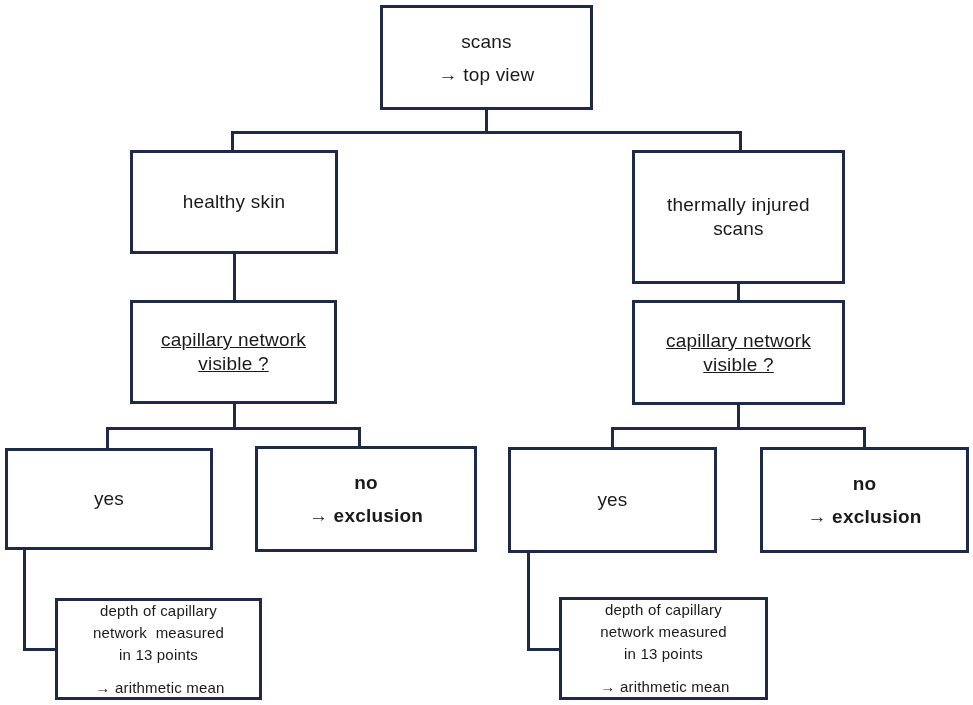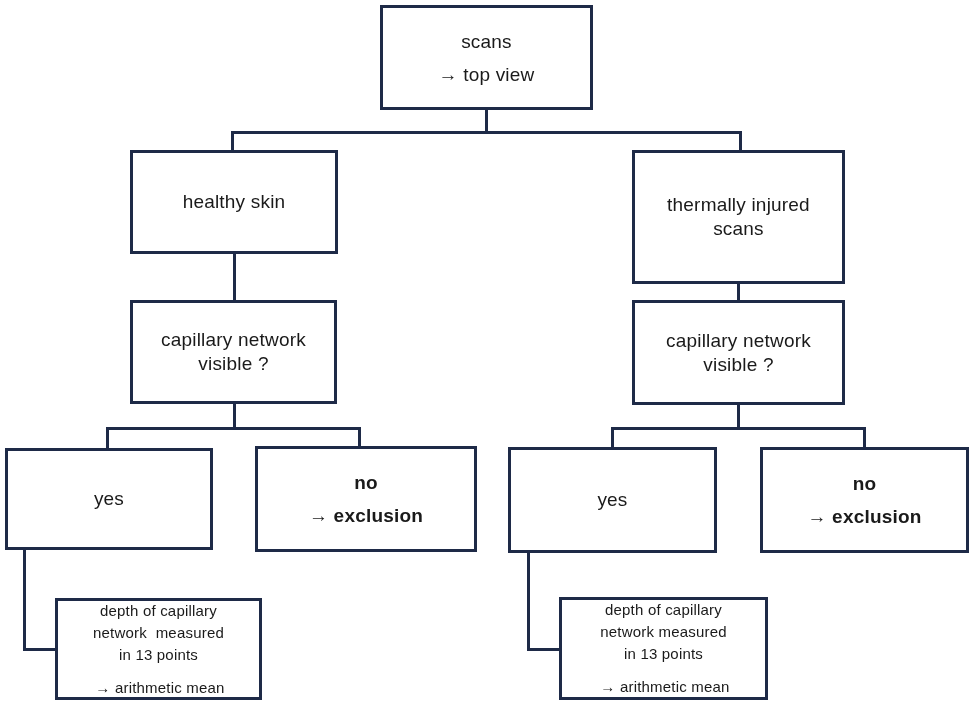--- a/index.html
+++ b/index.html
@@ -48,21 +48,21 @@
   .n-scans        { left: 380px; top: 5px;   width: 213px; height: 105px; }
   .n-scans .line  { line-height: 33px; }
   .n-scans .left  { }
 
   .n-healthy      { left: 130px; top: 150px; width: 208px; height: 104px; }
   .n-thermal      { left: 632px; top: 150px; width: 213px; height: 134px; }
   .n-thermal .line{ line-height: 24px; }
 
   .n-cap-l        { left: 130px; top: 300px; width: 207px; height: 104px; }
   .n-cap-r        { left: 632px; top: 300px; width: 213px; height: 105px; }
-  .n-cap-l .line, .n-cap-r .line { line-height: 24px; }
+  .n-cap-l .line, .n-cap-r .line { line-height: 24px; text-decoration: underline; }
 
   .n-yes-l        { left: 5px;   top: 448px; width: 208px; height: 102px; }
   .n-no-l         { left: 255px; top: 446px; width: 222px; height: 106px; }
   .n-yes-r        { left: 508px; top: 447px; width: 209px; height: 106px; }
   .n-no-r         { left: 760px; top: 447px; width: 209px; height: 106px; }
   .n-no-l .line, .n-no-r .line { line-height: 33px; font-weight: bold; }
 
   .n-depth-l      { left: 55px;  top: 598px; width: 207px; height: 102px; }
   .n-depth-r      { left: 559px; top: 597px; width: 209px; height: 103px; }
   .n-depth-l .line, .n-depth-r .line { line-height: 22px; font-size: 15px; }

